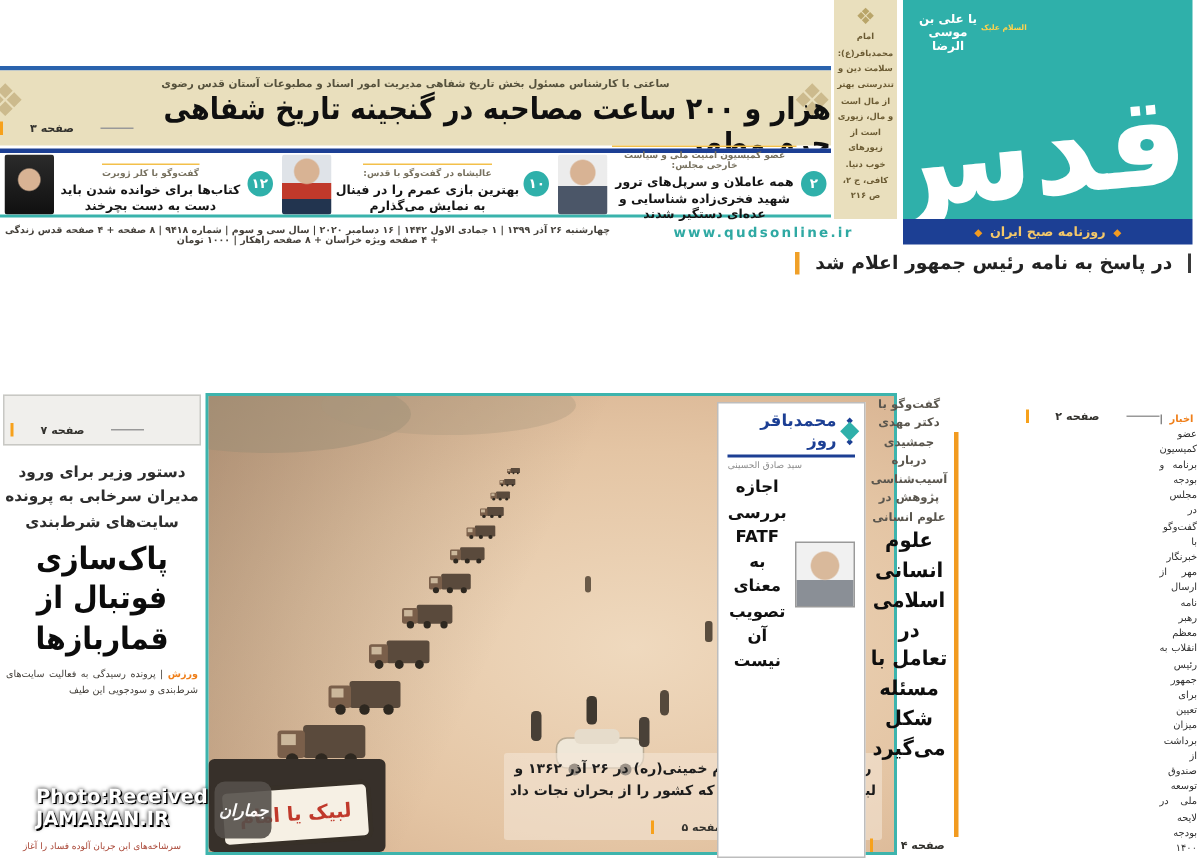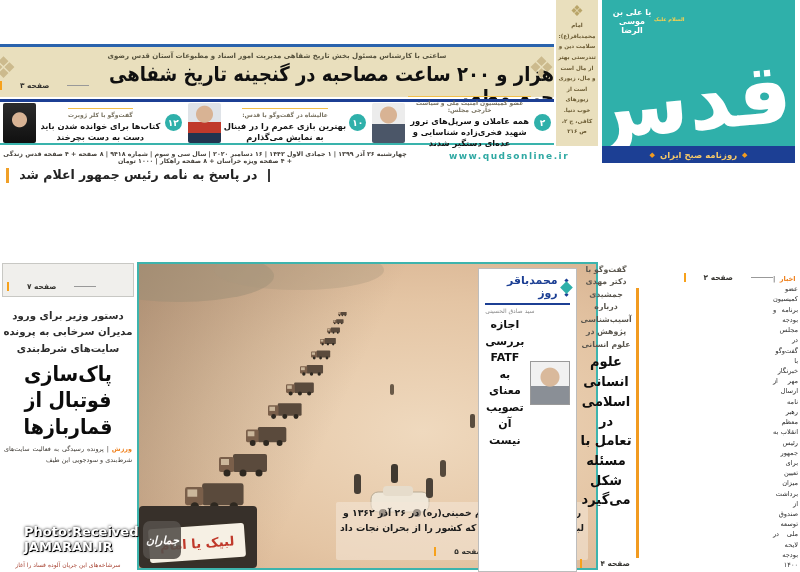--- a/index.html
+++ b/index.html
@@ -52,21 +52,21 @@
             linear-gradient(180deg,#dfe3e8 0 48%,#c0392b 48% 74%,#22344f 74%)}
   .face-author2{background:radial-gradient(circle at 50% 42%,#d8b394 7px,transparent 8px),
             linear-gradient(180deg,#2b2b2b,#101010)}
 
   
   .dateline{left:0;top:150px;width:410px;text-align:center;font-size:6.3px;color:#44403a;font-weight:bold}
   .site-url{left:420px;top:151px;width:178px;text-align:center;direction:ltr;
             color:#2fa9a3;font-weight:bold;font-size:9px;letter-spacing:1.5px}
 
   
-  .kicker-row{left:0;top:167px;width:100%;text-align:left;font-size:12.5px;font-weight:bold;color:#222}
+  .kicker-row{left:0;top:167px;width:100%;text-align:right;font-size:12.5px;font-weight:bold;color:#222}
   .kbar{display:inline-block;vertical-align:middle;margin:0 6px}
   .kbar.dark{width:2px;height:13px;background:#3a3a3a}
   .kbar.orange{width:3px;height:15px;background:#f0a028}
   .main-headline{left:0;top:185px;width:100%;height:64px;display:flex;align-items:center;justify-content:center}
   .main-headline span{display:inline-block;font-size:30px;font-weight:900;color:#121212;
                       letter-spacing:-.5px;transform:scaleY(1.32)}
 
   
   .col-left{left:2px;top:263px;width:132px;height:307px}
   .soldier-box{background:#f0efec;border:1px solid #c8c8c4;text-align:center;padding:8px 4px 5px}

